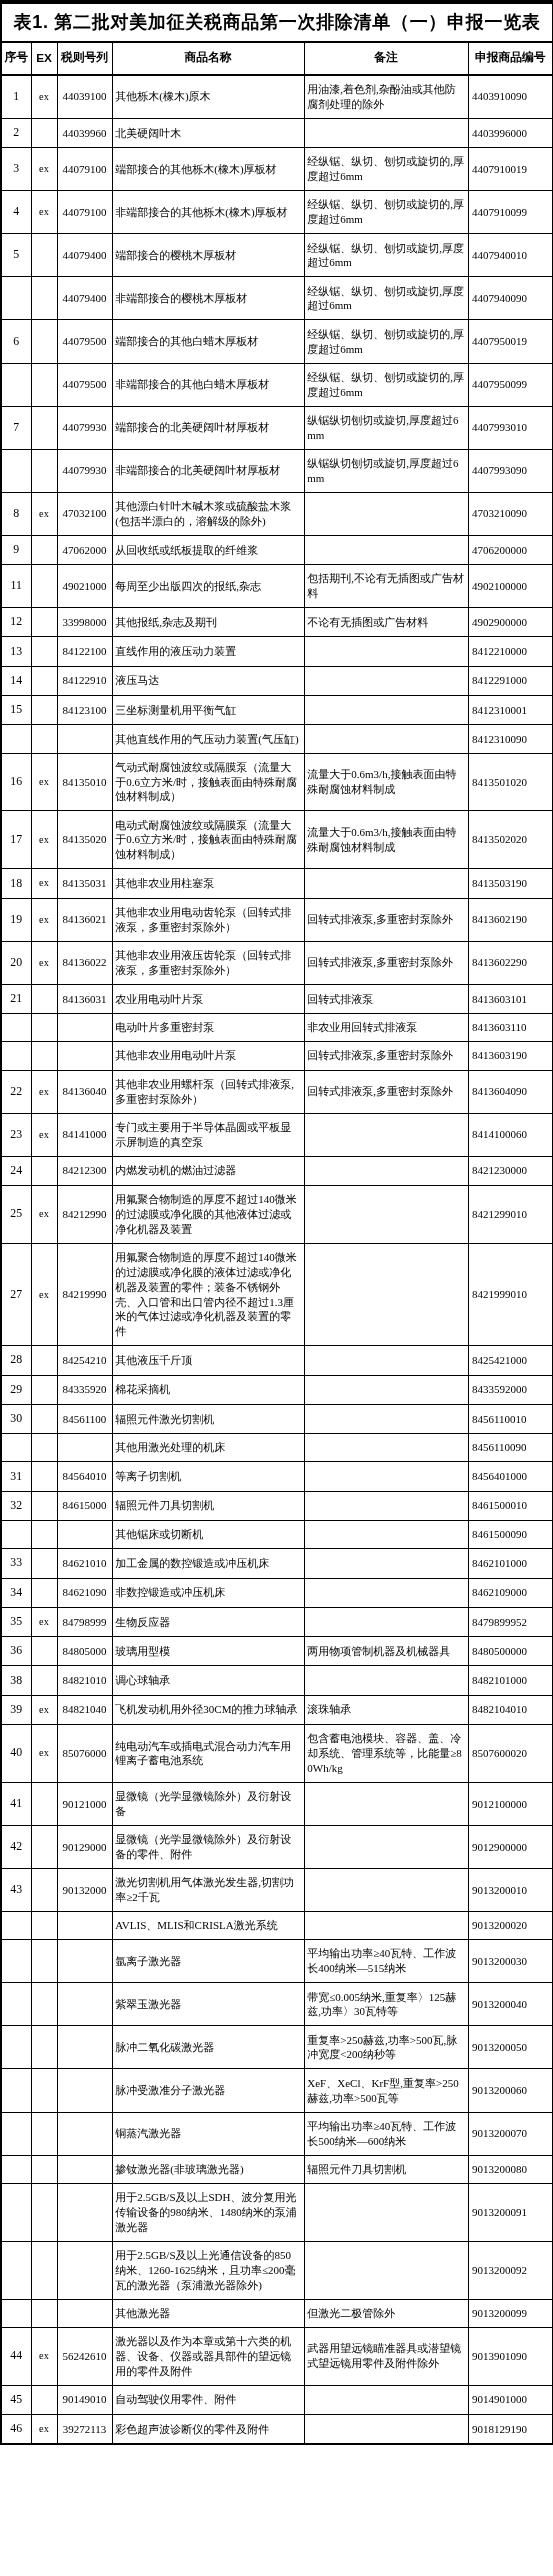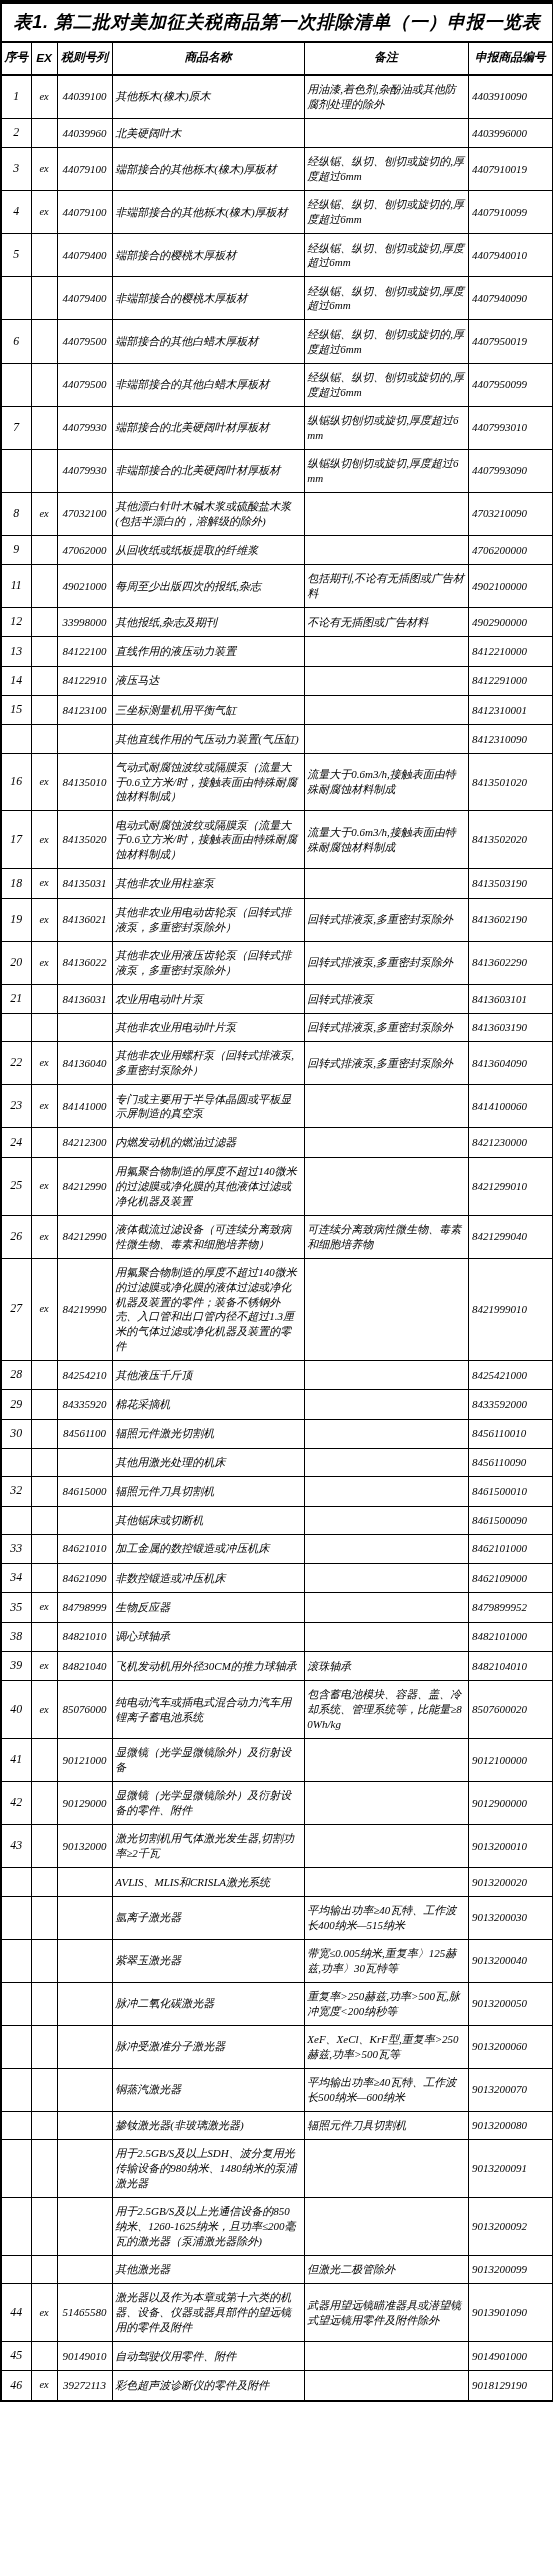--- a/index.html
+++ b/index.html
@@ -1,16 +1,16 @@
 <!DOCTYPE html>
 <html style="font-size:11px"><head>
 <meta charset="utf-8">
 <style>
   html,body{margin:0;padding:0;background:#ffffff;}
-  .sheet{width:446px;color:#000;font-family:"Liberation Serif","DejaVu Serif",serif;font-style:italic;}
+  .sheet{width:446px;color:#000;font-family:"Liberation Serif","DejaVu Serif",serif;}
   table.main{width:554px;border-collapse:collapse;table-layout:fixed;border:2.1px solid #000;border-top-width:4.8px;}
   td,th{border:1.4px solid #000;vertical-align:middle;word-break:break-all;}
   .title-cell{
     font-family:"Liberation Sans","DejaVu Sans",sans-serif;
     font-weight:bold;font-size:18px;letter-spacing:0.7px;
     text-align:center;padding:6.2px 2.8px;border-bottom:2.1px solid #000;
   }
   th{
     font-family:"Liberation Sans","DejaVu Sans",sans-serif;
     font-weight:bold;font-size:11.8px;
@@ -241,20 +241,28 @@
     <td class="c-ex"></td>
     <td class="c-code">84136031</td>
     <td class="c-name">农业用电动叶片泵</td>
     <td class="c-note">回转式排液泵</td>
     <td class="c-decl">8413603101</td>
   </tr>
         <tr class="cont">
     <td class="c-seq"></td>
     <td class="c-ex"></td>
     <td class="c-code"></td>
+    <td class="c-name">电动叶片多重密封泵</td>
+    <td class="c-note">非农业用回转式排液泵</td>
+    <td class="c-decl">8413603110</td>
+  </tr>
+        <tr class="cont">
+    <td class="c-seq"></td>
+    <td class="c-ex"></td>
+    <td class="c-code"></td>
     <td class="c-name">其他非农业用电动叶片泵</td>
     <td class="c-note">回转式排液泵,多重密封泵除外</td>
     <td class="c-decl">8413603190</td>
   </tr>
         <tr>
     <td class="c-seq">22</td>
     <td class="c-ex">ex</td>
     <td class="c-code">84136040</td>
     <td class="c-name">其他非农业用螺杆泵（回转式排液泵,多重密封泵除外）</td>
     <td class="c-note">回转式排液泵,多重密封泵除外</td>
@@ -278,28 +286,20 @@
   </tr>
         <tr>
     <td class="c-seq">25</td>
     <td class="c-ex">ex</td>
     <td class="c-code">84212990</td>
     <td class="c-name">用氟聚合物制造的厚度不超过140微米的过滤膜或净化膜的其他液体过滤或净化机器及装置</td>
     <td class="c-note"></td>
     <td class="c-decl">8421299010</td>
   </tr>
         <tr>
-    <td class="c-seq">26</td>
-    <td class="c-ex">ex</td>
-    <td class="c-code">84212990</td>
-    <td class="c-name">液体截流过滤设备（可连续分离致病性微生物、毒素和细胞培养物）</td>
-    <td class="c-note">可连续分离致病性微生物、毒素和细胞培养物</td>
-    <td class="c-decl">8421299040</td>
-  </tr>
-        <tr>
     <td class="c-seq">27</td>
     <td class="c-ex">ex</td>
     <td class="c-code">84219990</td>
     <td class="c-name">用氟聚合物制造的厚度不超过140微米的过滤膜或净化膜的液体过滤或净化机器及装置的零件；装备不锈钢外壳、入口管和出口管内径不超过1.3厘米的气体过滤或净化机器及装置的零件</td>
     <td class="c-note"></td>
     <td class="c-decl">8421999010</td>
   </tr>
         <tr>
     <td class="c-seq">28</td>
     <td class="c-ex"></td>
@@ -326,20 +326,28 @@
   </tr>
         <tr class="cont">
     <td class="c-seq"></td>
     <td class="c-ex"></td>
     <td class="c-code"></td>
     <td class="c-name">其他用激光处理的机床</td>
     <td class="c-note"></td>
     <td class="c-decl">8456110090</td>
   </tr>
         <tr>
+    <td class="c-seq">31</td>
+    <td class="c-ex"></td>
+    <td class="c-code">84564010</td>
+    <td class="c-name">等离子切割机</td>
+    <td class="c-note"></td>
+    <td class="c-decl">8456401000</td>
+  </tr>
+        <tr>
     <td class="c-seq">32</td>
     <td class="c-ex"></td>
     <td class="c-code">84615000</td>
     <td class="c-name">辐照元件刀具切割机</td>
     <td class="c-note"></td>
     <td class="c-decl">8461500010</td>
   </tr>
         <tr class="cont">
     <td class="c-seq"></td>
     <td class="c-ex"></td>
@@ -364,20 +372,28 @@
     <td class="c-note"></td>
     <td class="c-decl">8462109000</td>
   </tr>
         <tr>
     <td class="c-seq">35</td>
     <td class="c-ex">ex</td>
     <td class="c-code">84798999</td>
     <td class="c-name">生物反应器</td>
     <td class="c-note"></td>
     <td class="c-decl">8479899952</td>
+  </tr>
+        <tr>
+    <td class="c-seq">36</td>
+    <td class="c-ex"></td>
+    <td class="c-code">84805000</td>
+    <td class="c-name">玻璃用型模</td>
+    <td class="c-note">两用物项管制机器及机械器具</td>
+    <td class="c-decl">8480500000</td>
   </tr>
         <tr>
     <td class="c-seq">38</td>
     <td class="c-ex"></td>
     <td class="c-code">84821010</td>
     <td class="c-name">调心球轴承</td>
     <td class="c-note"></td>
     <td class="c-decl">8482101000</td>
   </tr>
         <tr>
@@ -496,21 +512,21 @@
     <td class="c-seq"></td>
     <td class="c-ex"></td>
     <td class="c-code"></td>
     <td class="c-name">其他激光器</td>
     <td class="c-note">但激光二极管除外</td>
     <td class="c-decl">9013200099</td>
   </tr>
         <tr>
     <td class="c-seq">44</td>
     <td class="c-ex">ex</td>
-    <td class="c-code">51465580</td>
+    <td class="c-code">56242610</td>
     <td class="c-name">激光器以及作为本章或第十六类的机器、设备、仪器或器具部件的望远镜用的零件及附件</td>
     <td class="c-note">武器用望远镜瞄准器具或潜望镜式望远镜用零件及附件除外</td>
     <td class="c-decl">9013901090</td>
   </tr>
         <tr>
     <td class="c-seq">45</td>
     <td class="c-ex"></td>
     <td class="c-code">90149010</td>
     <td class="c-name">自动驾驶仪用零件、附件</td>
     <td class="c-note"></td>

